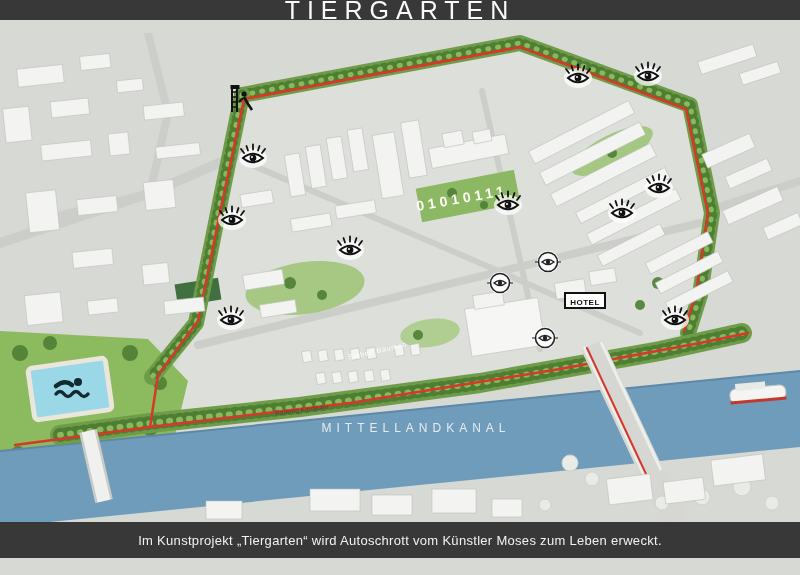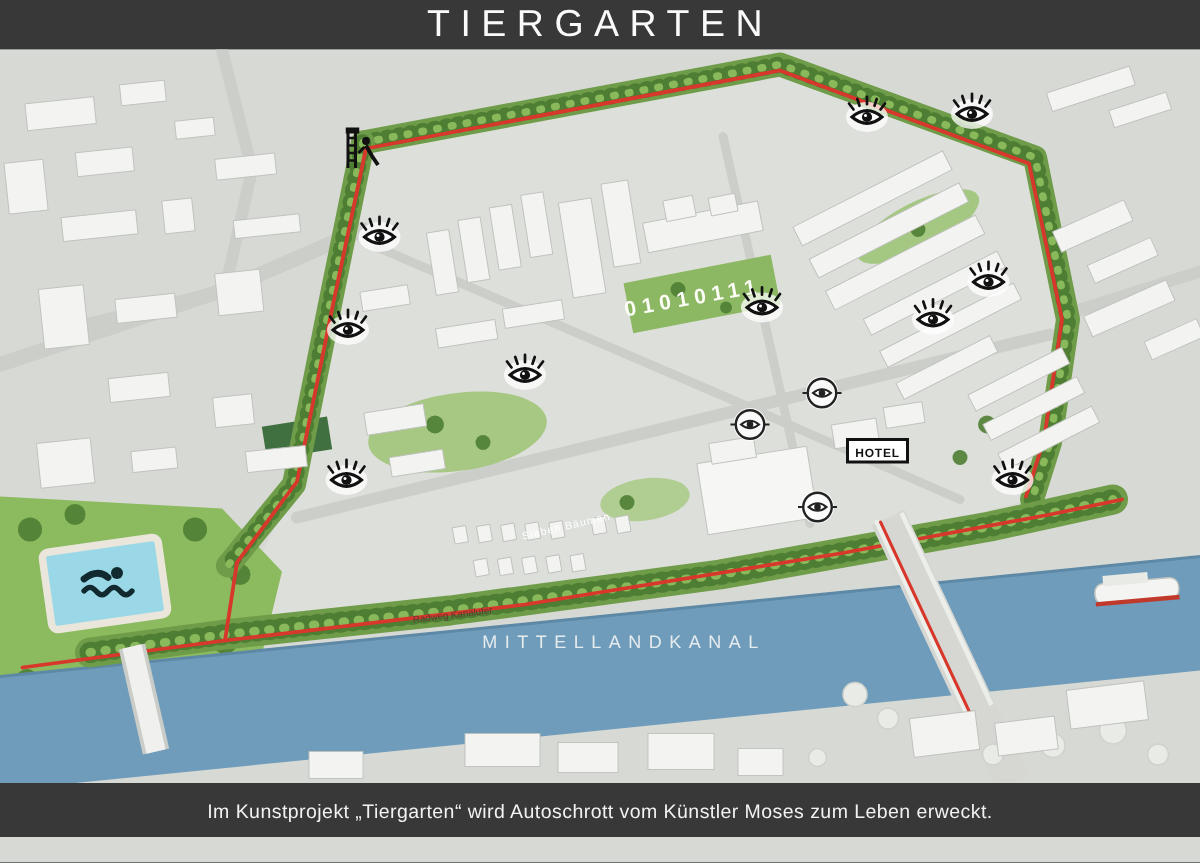--- a/index.html
+++ b/index.html
@@ -1,20 +1,20 @@
 <!DOCTYPE html>
 <html><head>
 <meta charset="utf-8">
 <style>
   html,body{margin:0;padding:0;background:#222;}
   .page{position:relative;width:800px;height:575px;overflow:hidden;
         font-family:"Liberation Sans",sans-serif;background:#d7d9d5;}
   .bar{position:absolute;left:0;width:800px;background:#383838;color:#f5f5f5;
        display:flex;flex-direction:column;align-items:center;justify-content:center;}
-  .bar.top{top:0;height:33px;}
+  .bar.top{top:0;height:20px;}
   .bar.top h1{margin:0;font-size:25px;font-weight:400;letter-spacing:7px;color:#fafafa;}
   .bar.bottom{top:522px;height:36px;gap:20px;}
   .bar.bottom p{margin:0;font-size:13px;letter-spacing:.3px;color:#f2f2f2;}
   .map-wrap{position:absolute;top:33px;left:0;width:800px;height:489px;}
   svg{display:block;}
   .bldgs rect{fill:#f3f4f2;stroke:#bdc0bb;stroke-width:.6;}
   .roads path{stroke:#ccceca;fill:none;stroke-linecap:round;}
   .belt1{stroke:#6f9c48;stroke-width:16;fill:none;stroke-linecap:round;stroke-linejoin:round;}
   .belt2{stroke:#4e7e33;stroke-width:11;fill:none;stroke-dasharray:1 7;stroke-linecap:round;}
   .belt3{stroke:#8ab95c;stroke-width:5;fill:none;stroke-dasharray:1 9;stroke-linecap:round;}

